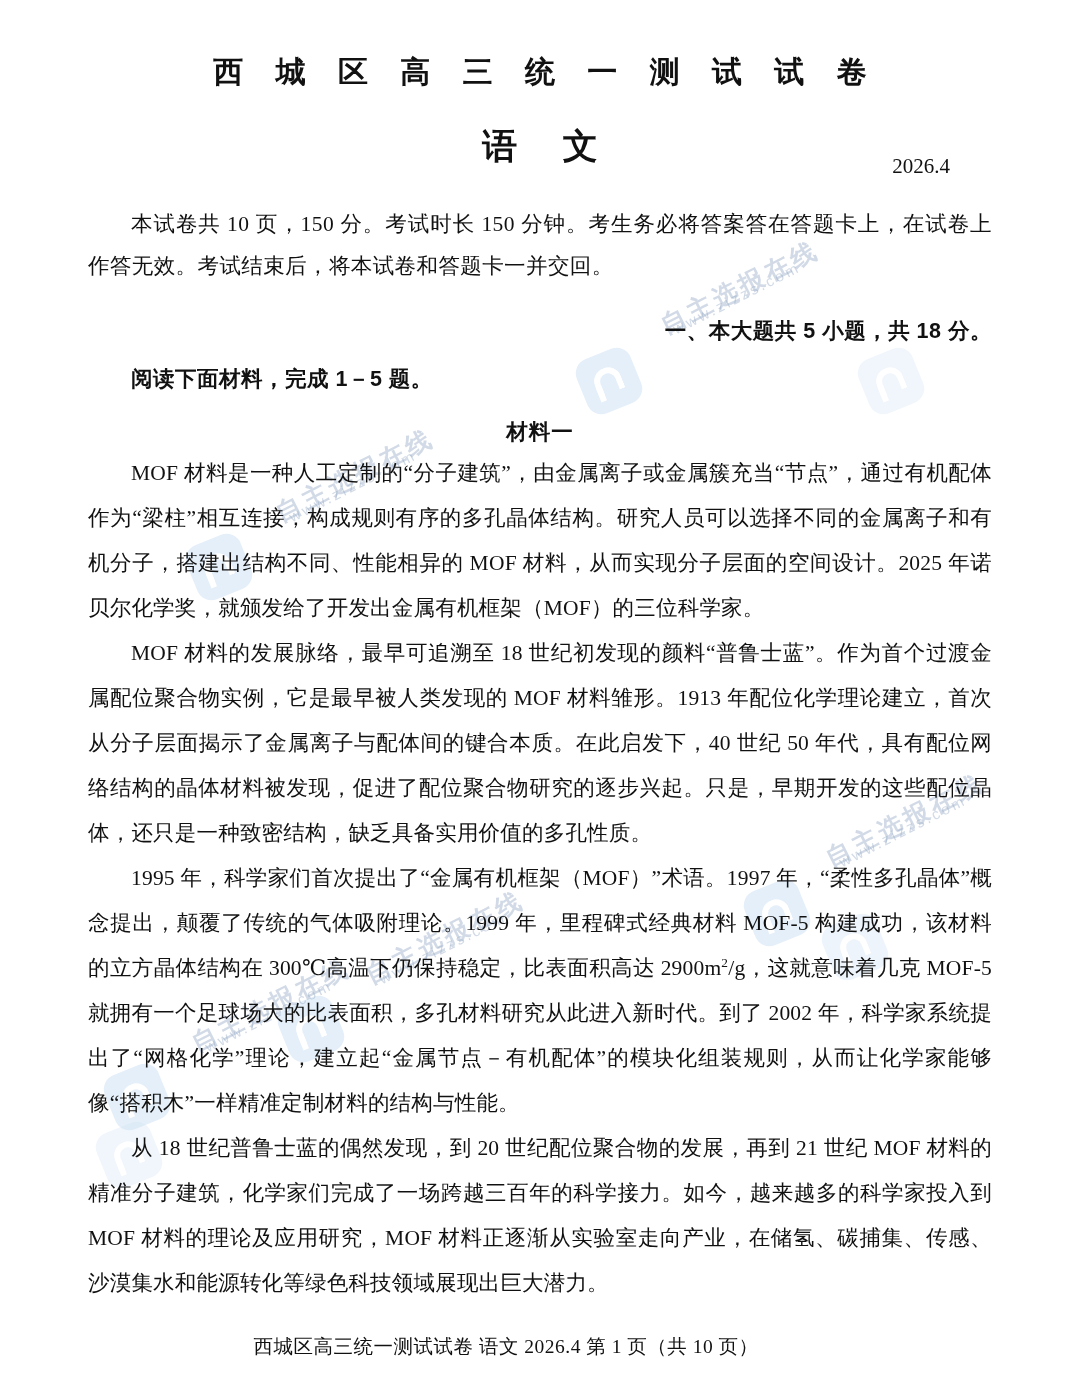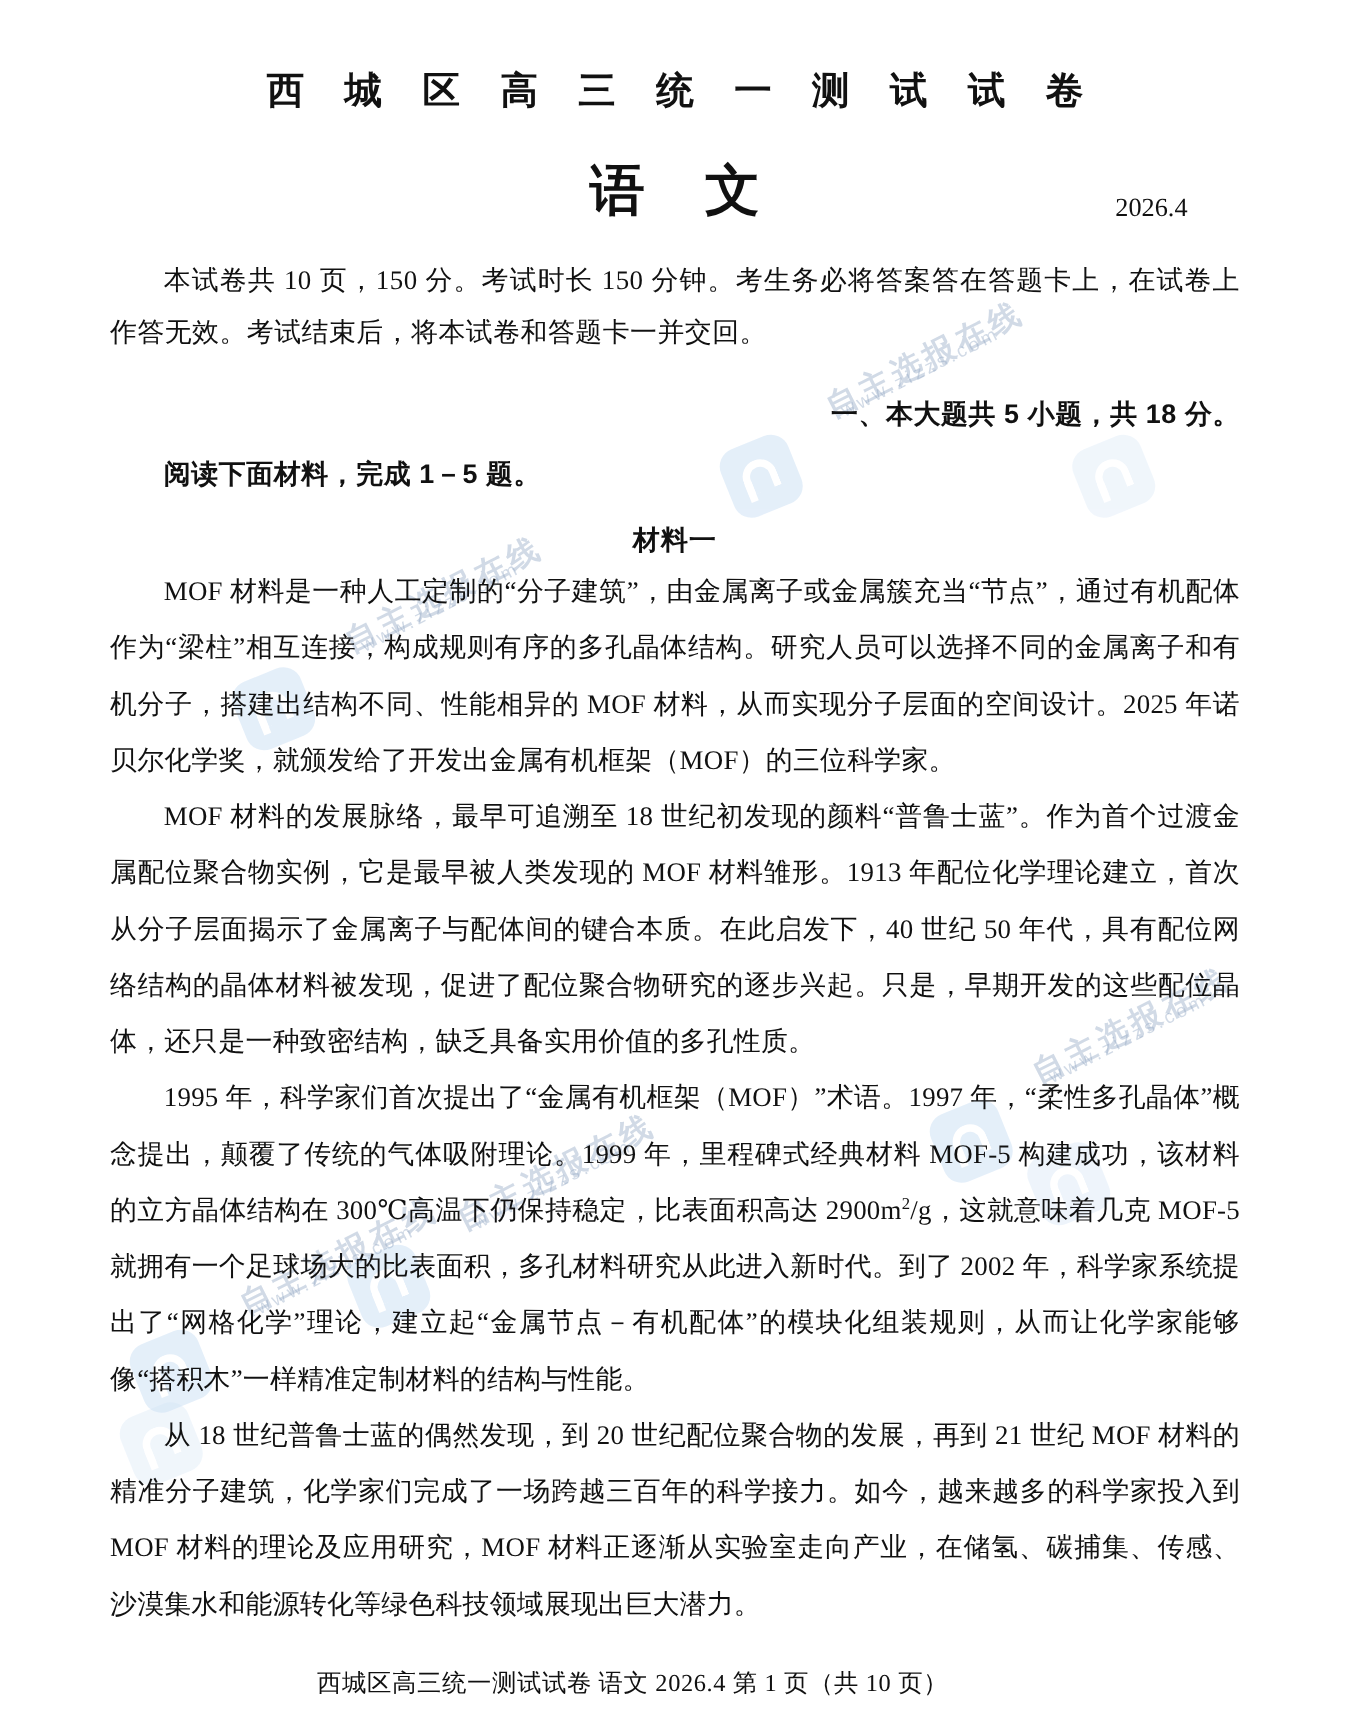--- a/index.html
+++ b/index.html
@@ -92,21 +92,21 @@
   }
   .subject-row {
     position: relative;
     margin-top: 30px;
     height: 58px;
   }
   .subject {
     text-align: center;
     font-family: "Liberation Sans", "DejaVu Sans", sans-serif;
     font-weight: bold;
-    font-size: 44px;
+    font-size: 35px;
     letter-spacing: 18px;
     text-indent: 18px;
     margin: 0;
   }
   .exam-date {
     position: absolute;
     right: 42px;
     bottom: 2px;
     font-size: 21px;
     font-family: "Liberation Serif", serif;

